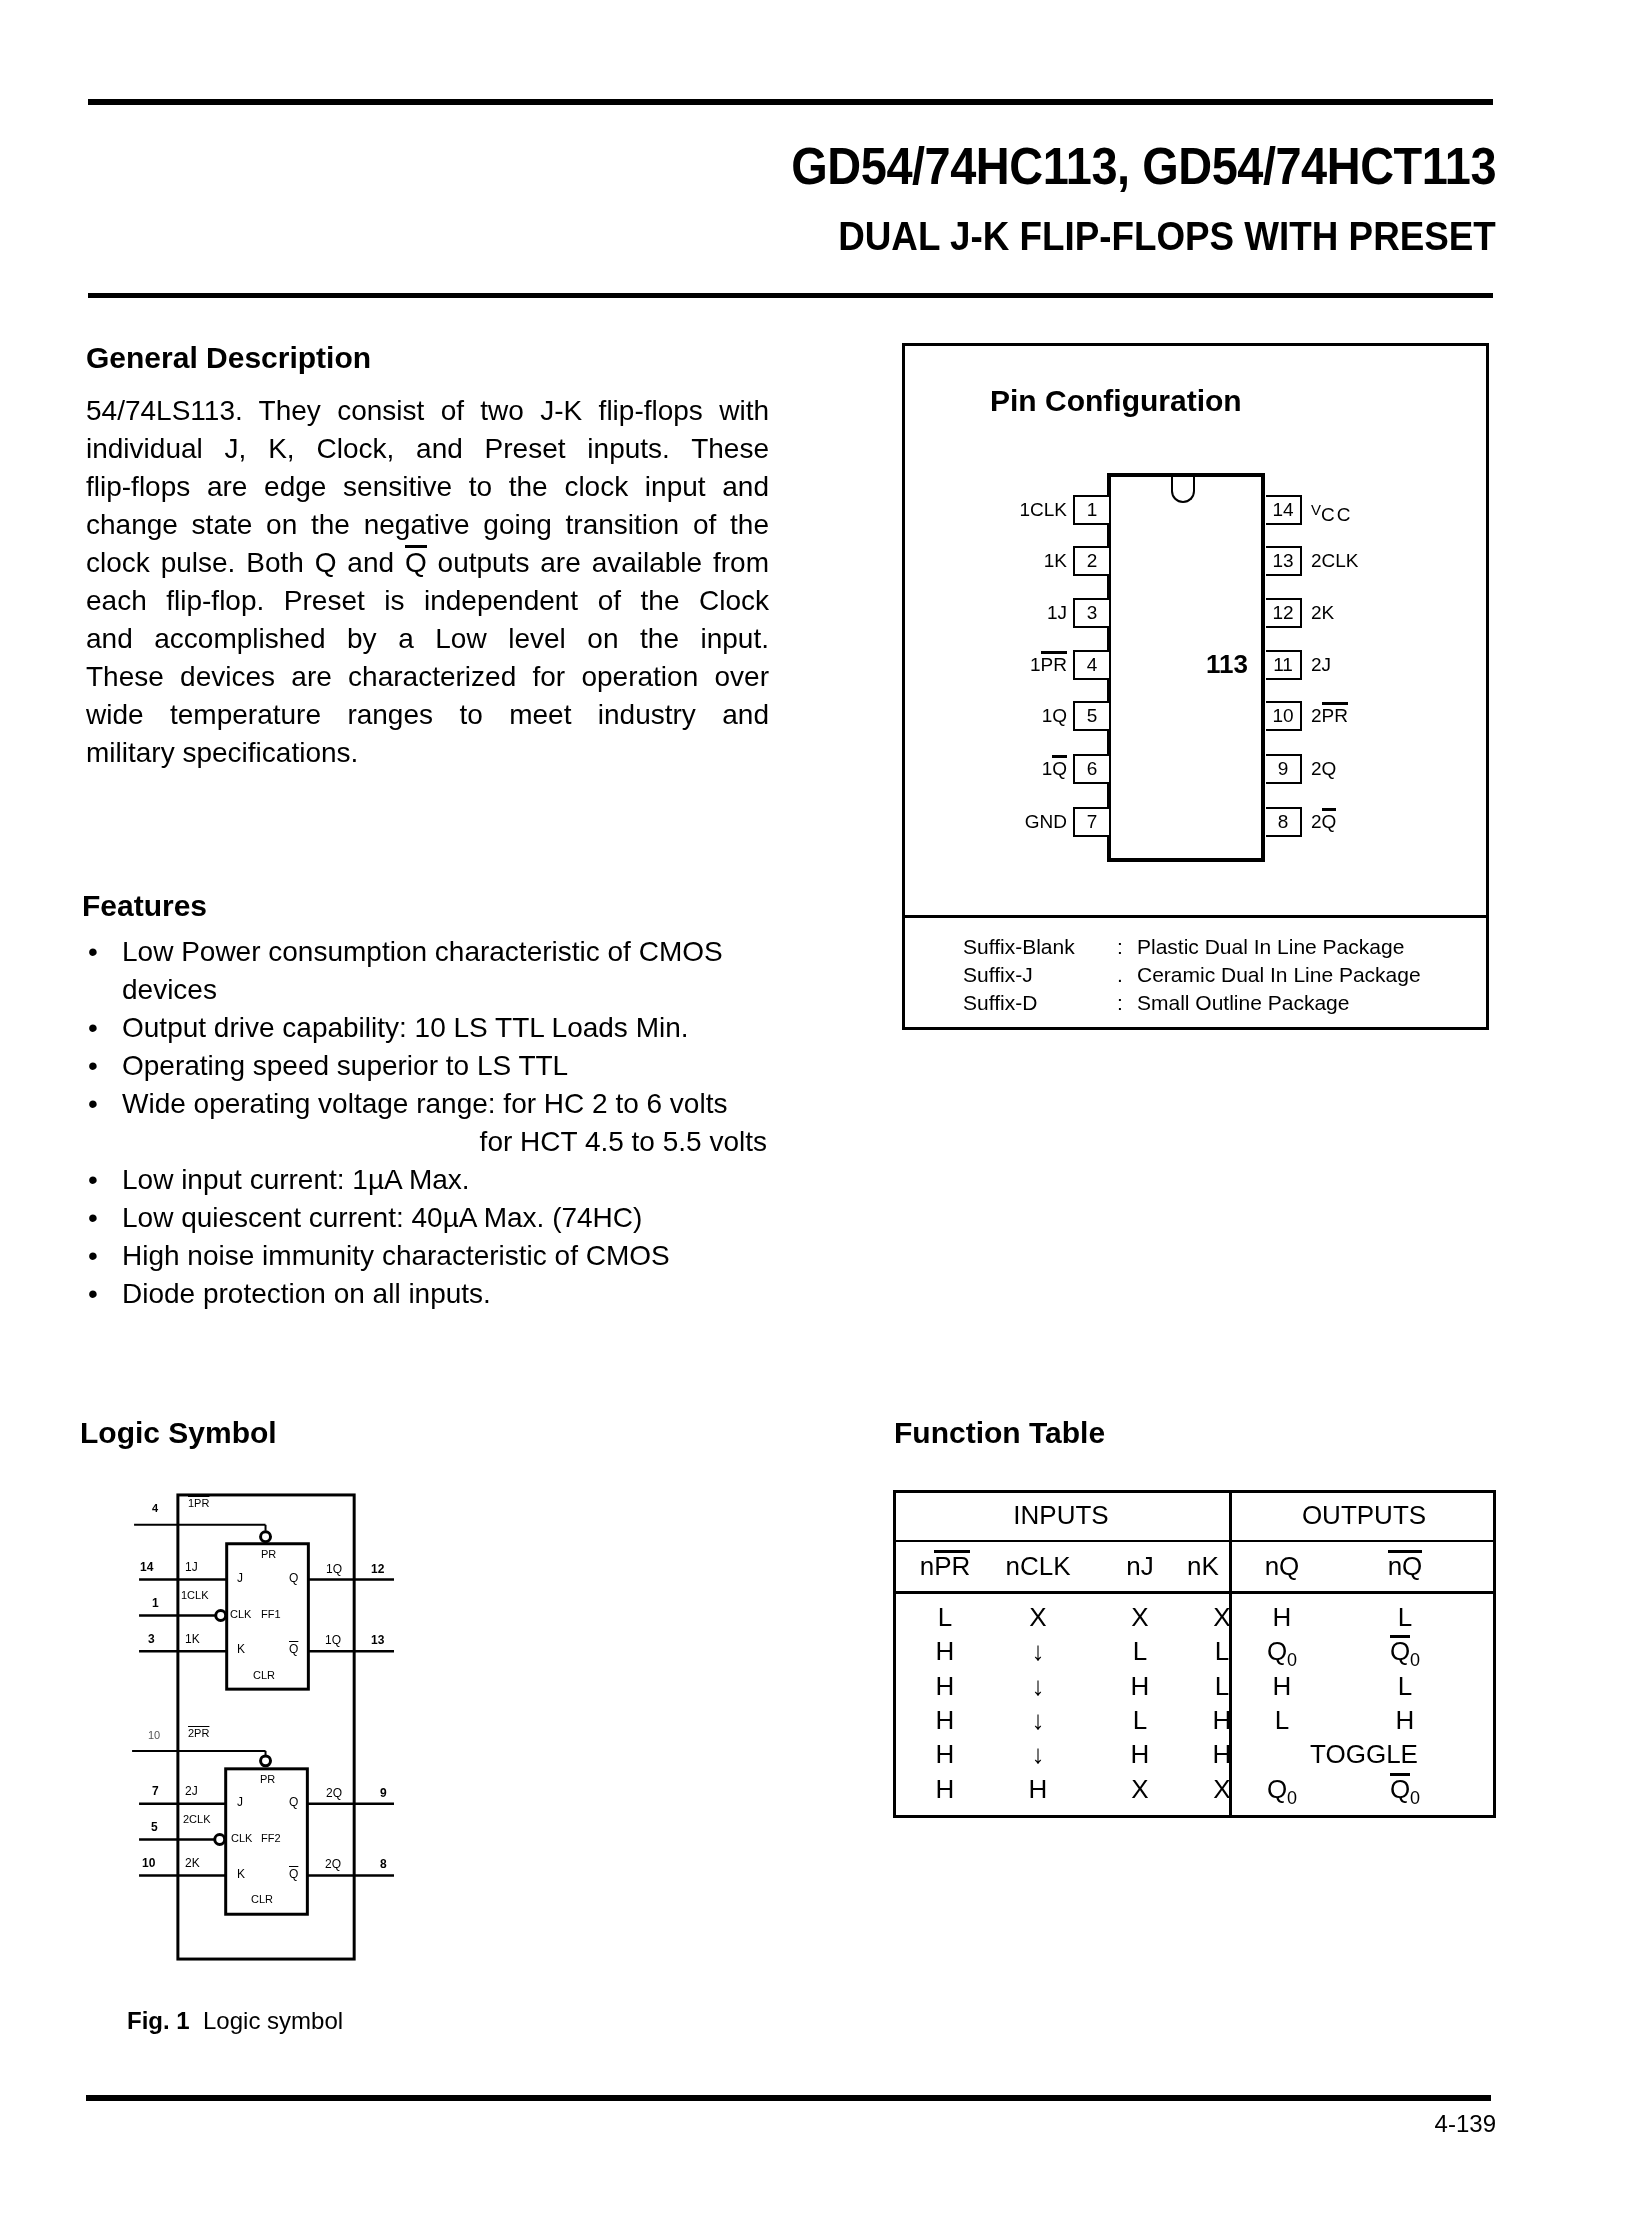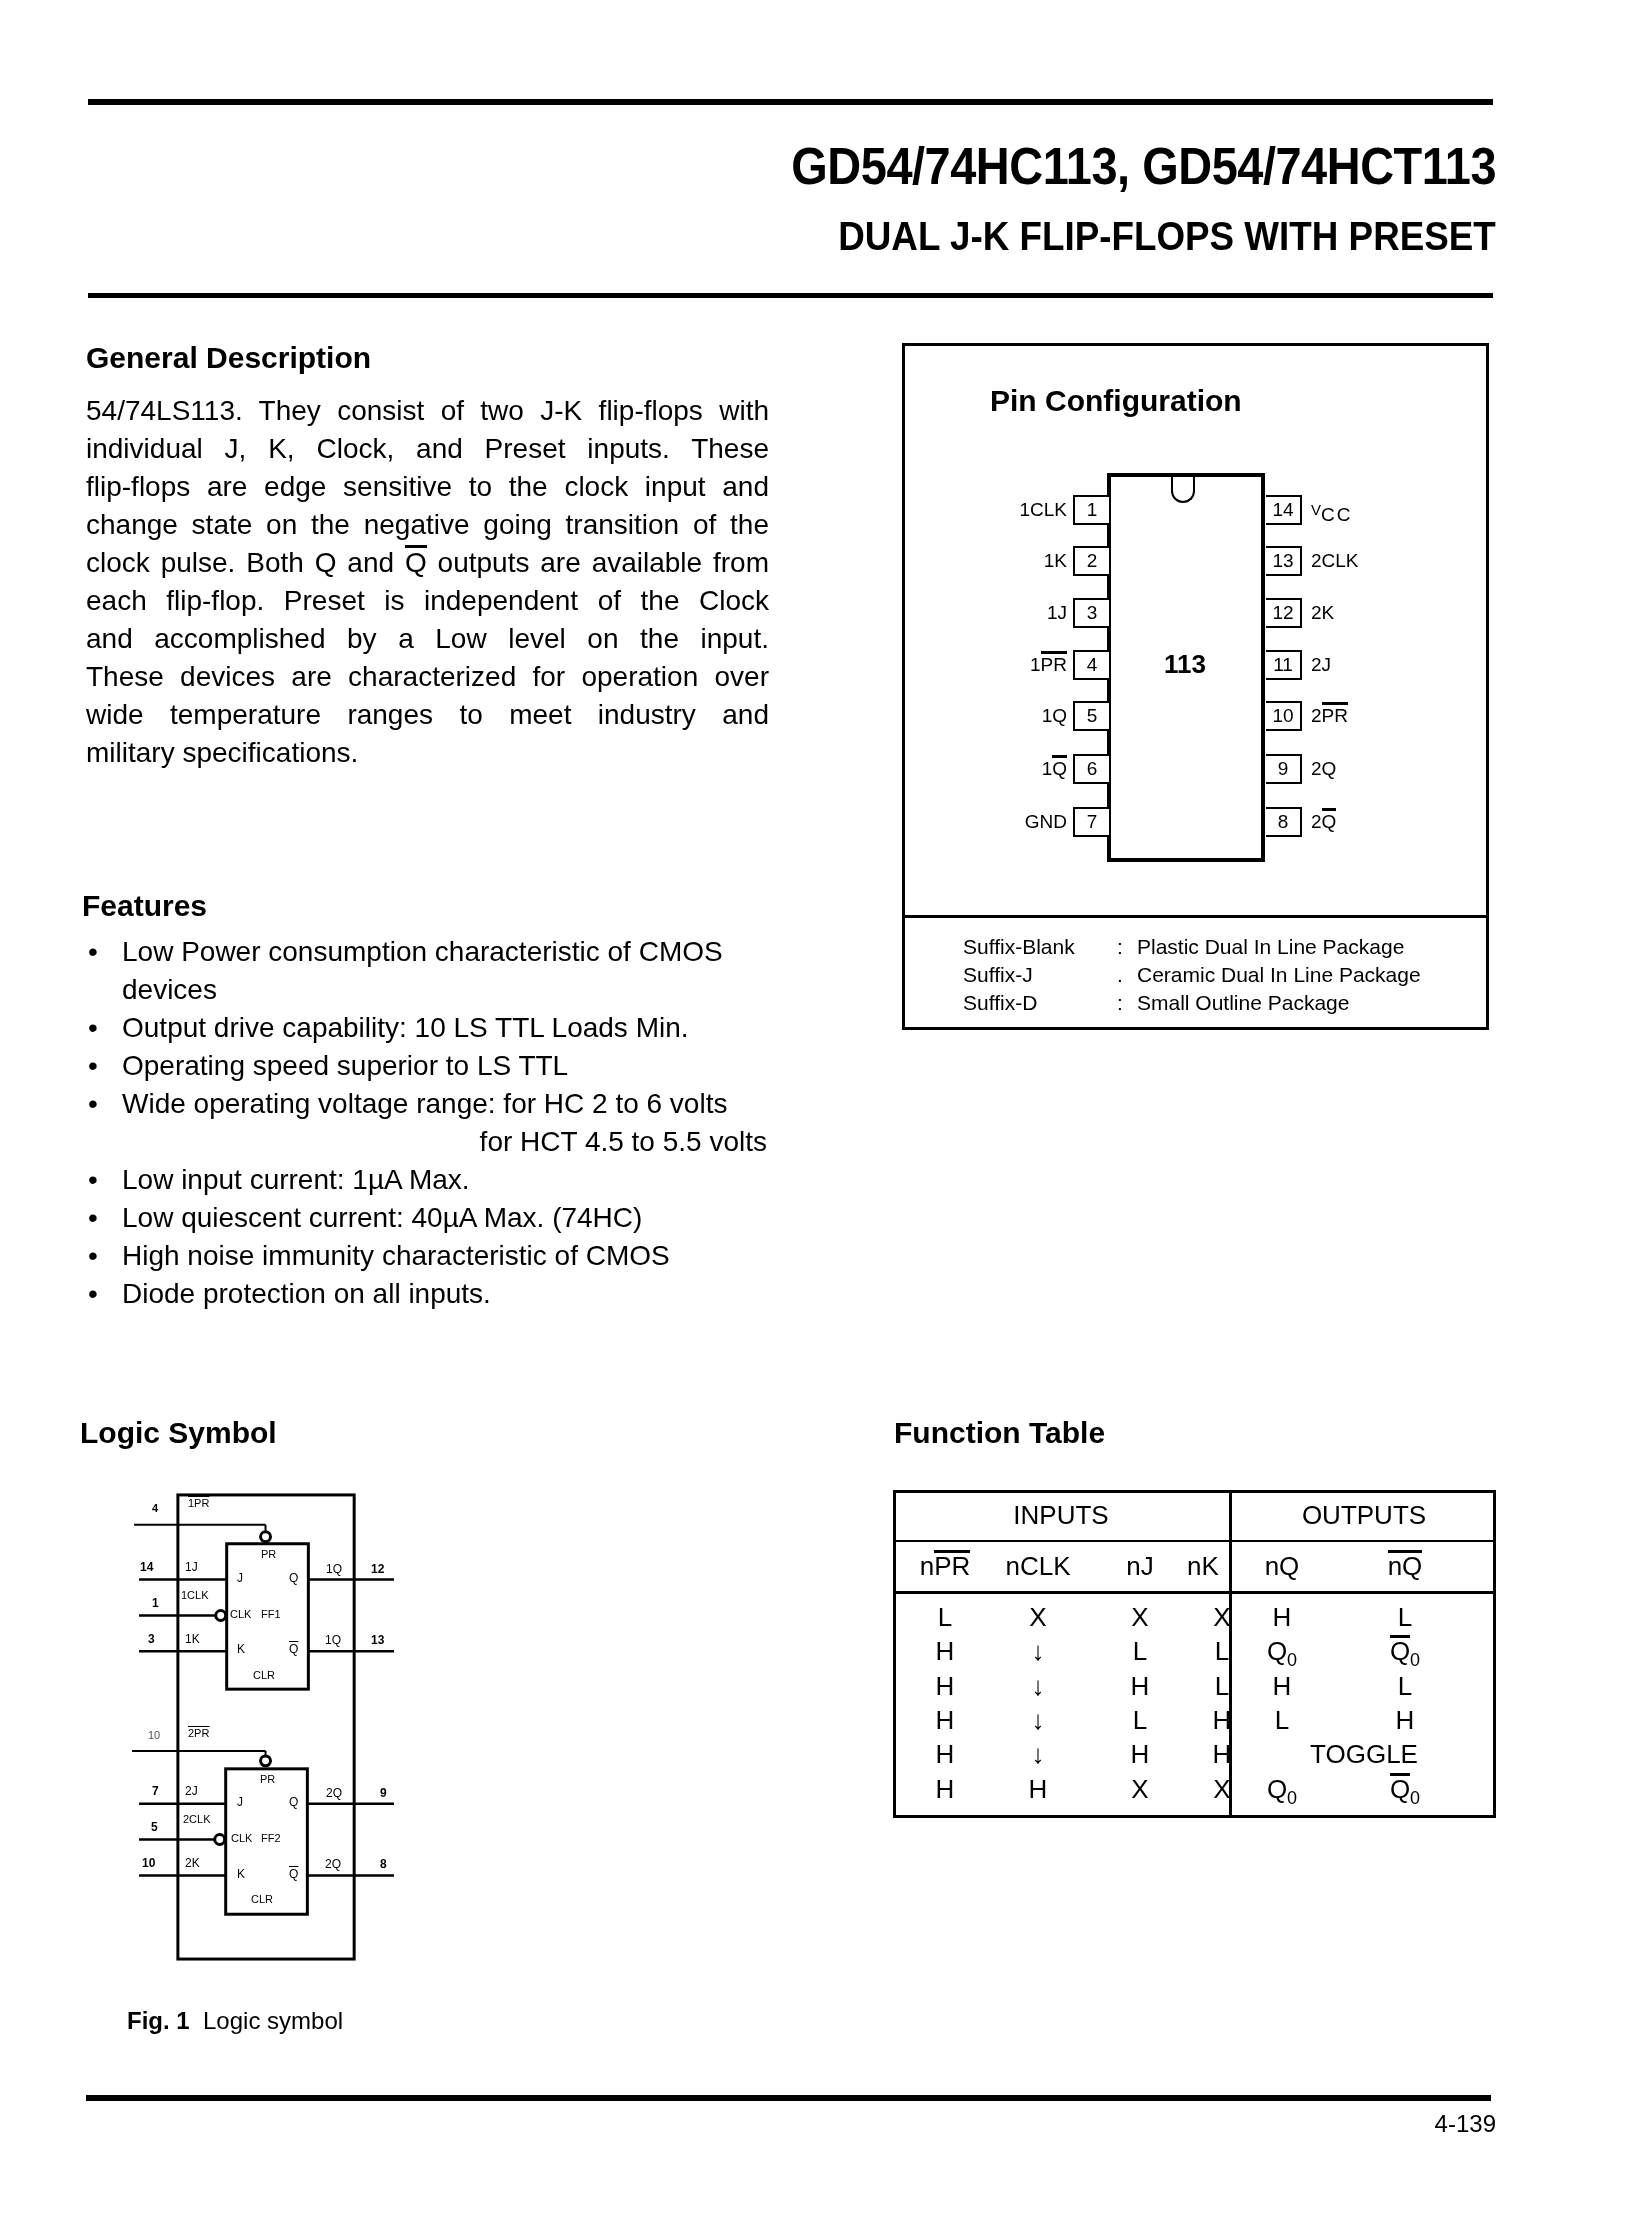--- a/index.html
+++ b/index.html
@@ -36,21 +36,21 @@
           border: 4px solid #000; box-sizing: border-box; background: #fff; }
   .notch { position: absolute; left: 1171px; top: 475px; width: 24px; height: 28px;
            border: 2.5px solid #000; border-top: none; border-radius: 0 0 14px 14px; box-sizing: border-box; }
   .pin { position: absolute; width: 36px; height: 30px; border: 2.5px solid #000; box-sizing: border-box;
          font-size: 19px; text-align: center; line-height: 26px; background: #fff; }
   .pin.left { left: 1073px; border-right: none; }
   .pin.right { left: 1266px; border-left: none; }
   .pinlabel { position: absolute; font-size: 19px; line-height: 30px; white-space: nowrap; }
   .pinlabel.left { right: calc(1645px - 1067px); text-align: right; }
   .pinlabel.right { left: 1311px; }
-  .chipname { position: absolute; left: 1106px; width: 158px; top: 649px; text-align: center;
+  .chipname { position: absolute; left: 1148px; width: 158px; top: 649px; text-align: center;
               font-size: 26px; font-weight: bold; }
   .suffix { position: absolute; left: 963px; font-size: 21px; line-height: 28px; white-space: nowrap; }
   .suffix .k { display: inline-block; width: 154px; }
   .suffix .c { display: inline-block; width: 20px; }
 
   
   .ftable { position: absolute; left: 893px; top: 1490px; width: 603px; height: 328px;
             border: 3px solid #000; box-sizing: border-box; }
   .fcell { position: absolute; font-size: 26px; text-align: center; width: 80px; line-height: 34px; }
   .ov { position: relative; display: inline-block; }

